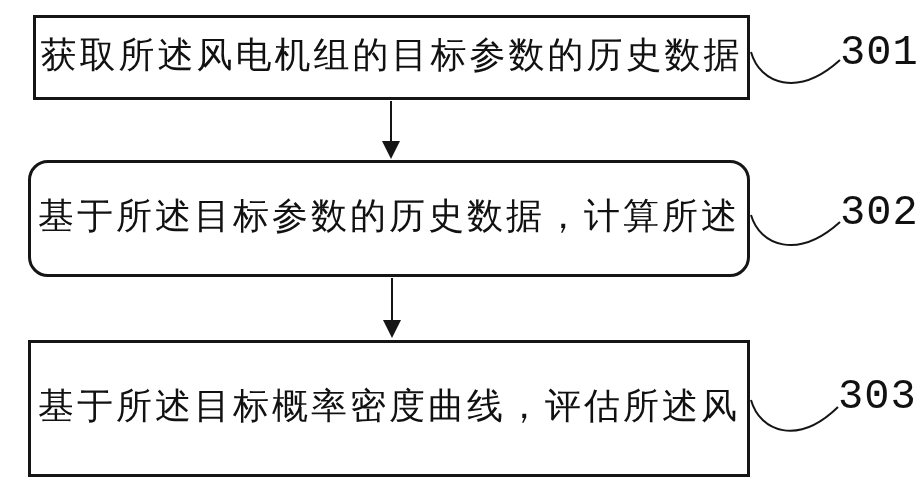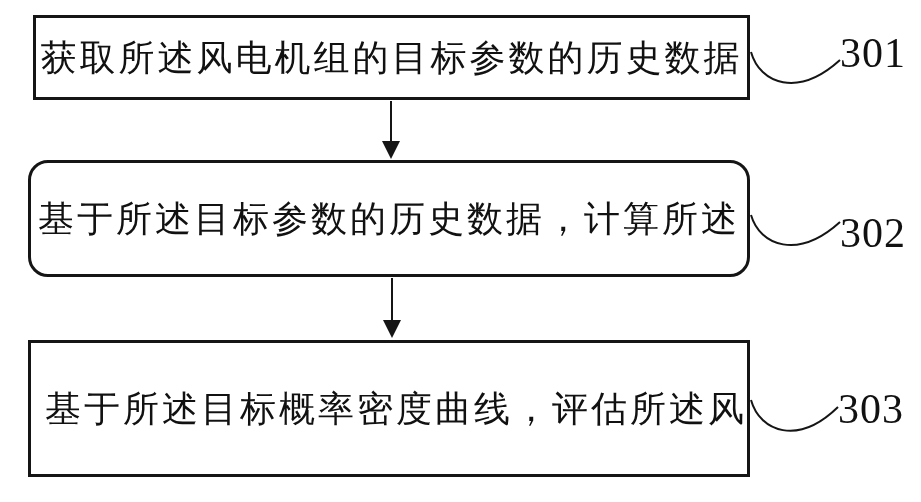--- a/index.html
+++ b/index.html
@@ -6,21 +6,21 @@
     margin: 0;
     padding: 0;
     background: #ffffff;
   }
   .canvas {
     position: relative;
     width: 921px;
     height: 502px;
     background: #ffffff;
     overflow: hidden;
-    font-family: Liberation Serif, serif;
+    font-family: Liberation Mono, monospace;
     color: #111111;
   }
   .step-box {
     position: absolute;
     border: 3px solid #151515;
     background: #ffffff;
     box-sizing: border-box;
     display: flex;
     flex-direction: column;
     justify-content: center;
@@ -28,31 +28,31 @@
     text-align: center;
   }
   .step-box .line {
     font-size: 36px;
     line-height: 48px;
     letter-spacing: 3px;
     white-space: nowrap;
   }
   #box-1 { left: 33px;  top: 15px;  width: 717px; height: 85px;  }
   #box-2 { left: 28px;  top: 160px; width: 722px; height: 117px; border-radius: 20px; }
-  #box-3 { left: 28px;  top: 340px; width: 722px; height: 137px; align-items: flex-end; }
+  #box-3 { left: 28px;  top: 340px; width: 722px; height: 137px; }
   .step-number {
     position: absolute;
     font-size: 42px;
     line-height: 42px;
     letter-spacing: 1px;
     color: #111111;
   }
   #label-1 { left: 840px; top: 32px;  }
-  #label-2 { left: 840px; top: 212px; }
-  #label-3 { left: 838px; top: 388px; }
+  #label-2 { left: 840px; top: 192px; }
+  #label-3 { left: 838px; top: 376px; }
   .overlay {
     position: absolute;
     left: 0;
     top: 0;
     width: 921px;
     height: 502px;
     pointer-events: none;
   }
 </style>
 </head>

